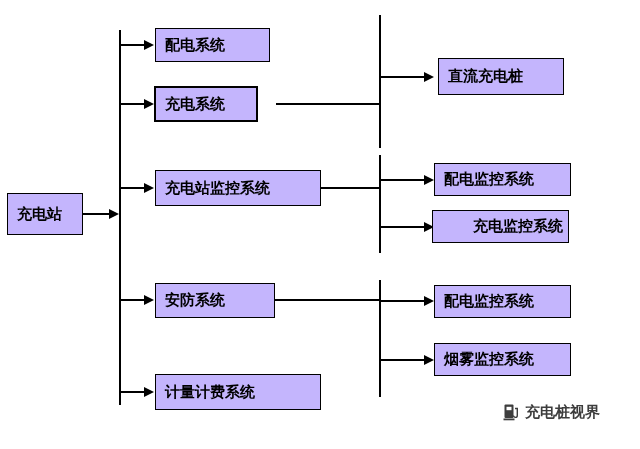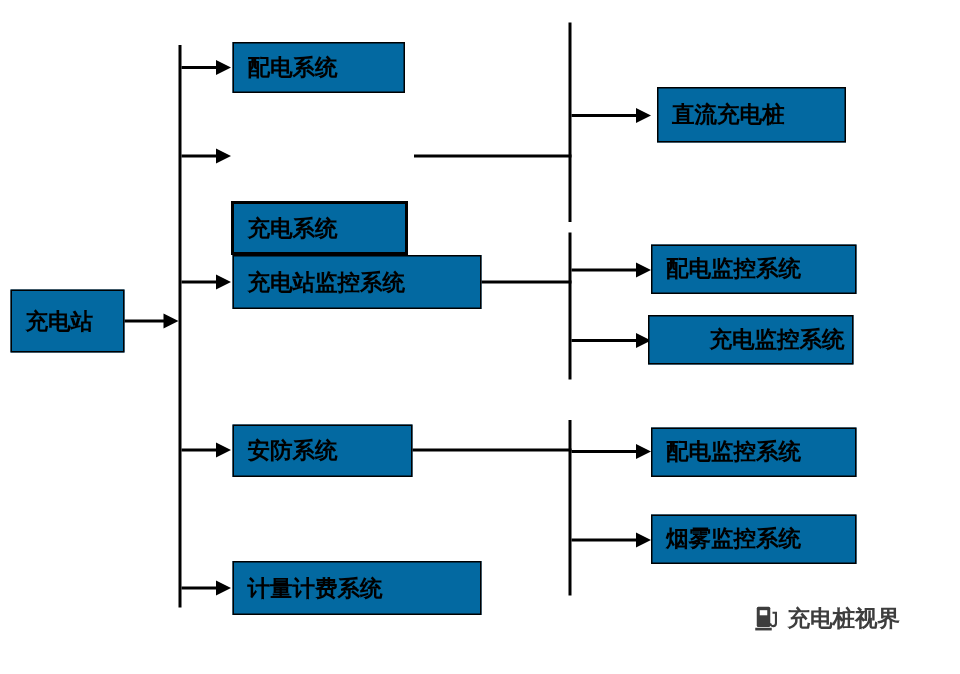--- a/index.html
+++ b/index.html
@@ -9,21 +9,21 @@
   .canvas {
     position: relative;
     width: 640px;
     height: 449px;
     background: #ffffff;
     overflow: hidden;
   }
 
   .box {
     position: absolute;
-    background: #0369a1;
+    background: #c4b5fd;
     border: 1px solid #000000;
     display: flex;
     align-items: center;
     padding-left: 9px;
     font-size: 15px;
     font-weight: bold;
     color: #000000;
     white-space: nowrap;
   }
   .box.thick { border-width: 2px; }
@@ -61,21 +61,21 @@
   <div class="arrow" style="left:109px; top:209px;"></div>
 
   <div class="vline" style="left:119px; top:30px; height:375px;"></div>
 
   <div class="hline" style="left:121px; top:44px; width:24px;"></div>
   <div class="arrow" style="left:144px; top:40px;"></div>
   <div class="box" style="left:155px; top:28px; width:115px; height:34px;">配电系统</div>
 
   <div class="hline" style="left:121px; top:103px; width:24px;"></div>
   <div class="arrow" style="left:144px; top:99px;"></div>
-  <div class="box thick" style="left:154px; top:86px; width:118px; height:36px;margin-top:48px;">充电系统</div>
+  <div class="box thick" style="left:154px; top:86px; width:104px; height:36px;">充电系统</div>
 
   <div class="hline" style="left:121px; top:187px; width:24px;"></div>
   <div class="arrow" style="left:144px; top:183px;"></div>
   <div class="box" style="left:155px; top:170px; width:166px; height:36px;">充电站监控系统</div>
 
   <div class="hline" style="left:121px; top:299px; width:24px;"></div>
   <div class="arrow" style="left:144px; top:295px;"></div>
   <div class="box" style="left:155px; top:283px; width:120px; height:35px;">安防系统</div>
 
   <div class="hline" style="left:121px; top:391px; width:24px;"></div>

